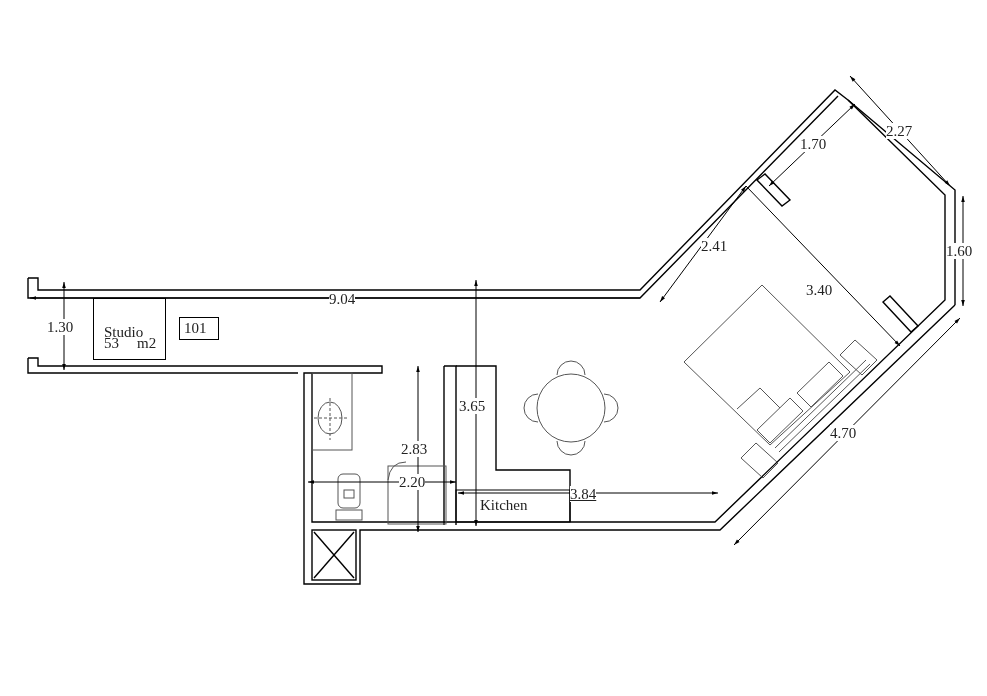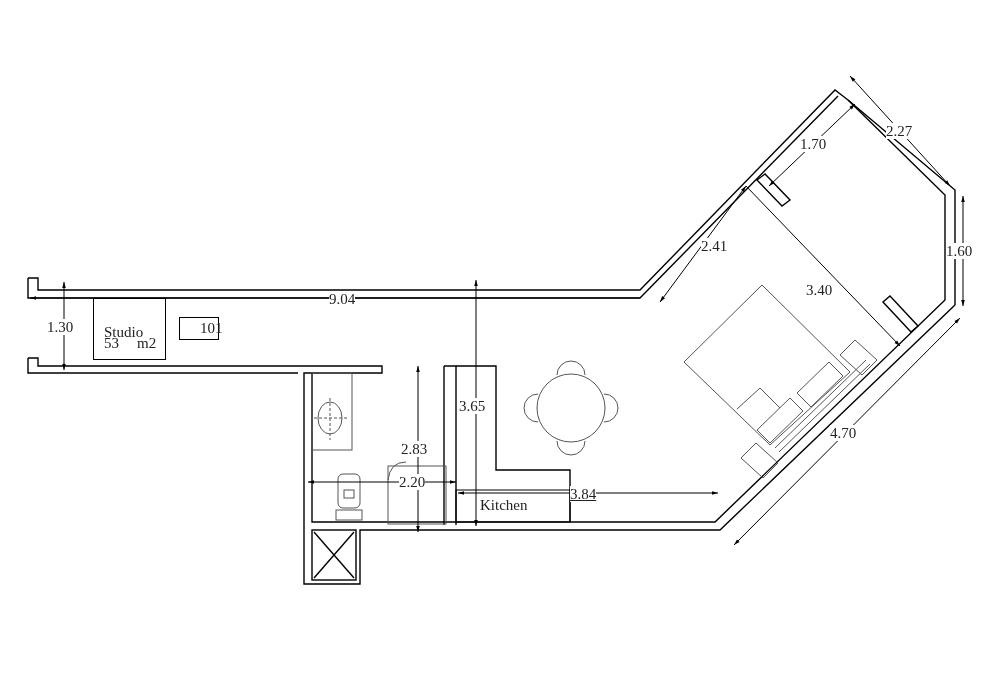--- a/index.html
+++ b/index.html
@@ -93,21 +93,21 @@
     <line x1="963" y1="196" x2="963" y2="306" marker-start="url(#arr)" marker-end="url(#arr)"></line>
     <line x1="734" y1="545" x2="960" y2="318" marker-start="url(#arr)" marker-end="url(#arr)"></line>
   </g>
 </svg>
 
 <div class="box" style="left:93px;top:298px;width:71px;height:60px;"></div>
 <span class="lbl nobg" style="left:104px;top:308px;margin-top:16px;">Studio</span>
 <span class="lbl nobg" style="left:104px;top:335px;">53</span>
 <span class="lbl nobg" style="left:137px;top:335px;">m2</span>
 <div class="box" style="left:179px;top:317px;width:38px;height:21px;"></div>
-<span class="lbl nobg" style="left:200px;top:320px;text-align:center;">101</span>
+<span class="lbl nobg" style="left:184px;top:320px;text-align:center;">101</span>
 
 <span class="lbl" style="left:329px;top:291px;">9.04</span>
 <span class="lbl" style="left:47px;top:319px;">1.30</span>
 <span class="lbl" style="left:459px;top:398px;">3.65</span>
 <span class="lbl" style="left:401px;top:441px;">2.83</span>
 <span class="lbl" style="left:364px;top:474px;margin-left:35px;">2.20</span>
 <span class="lbl" style="left:570px;top:486px;text-decoration:underline;">3.84</span>
 <span class="lbl" style="left:701px;top:238px;">2.41</span>
 <span class="lbl" style="left:800px;top:136px;">1.70</span>
 <span class="lbl" style="left:806px;top:258px;margin-top:24px;">3.40</span>

